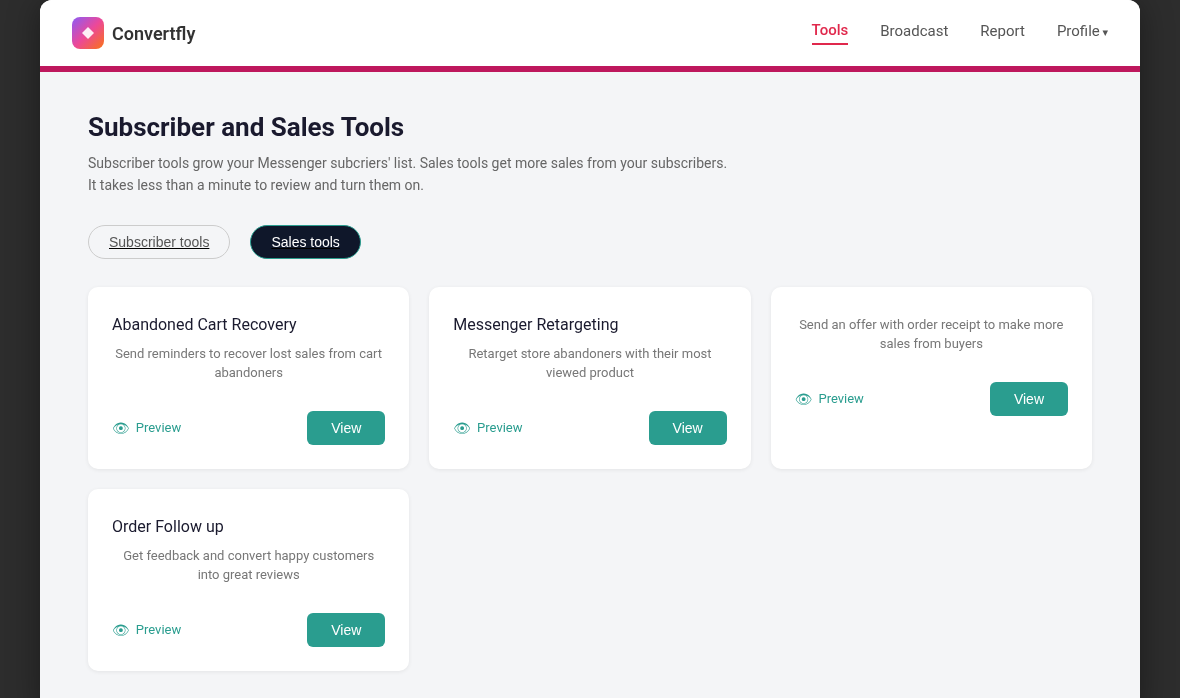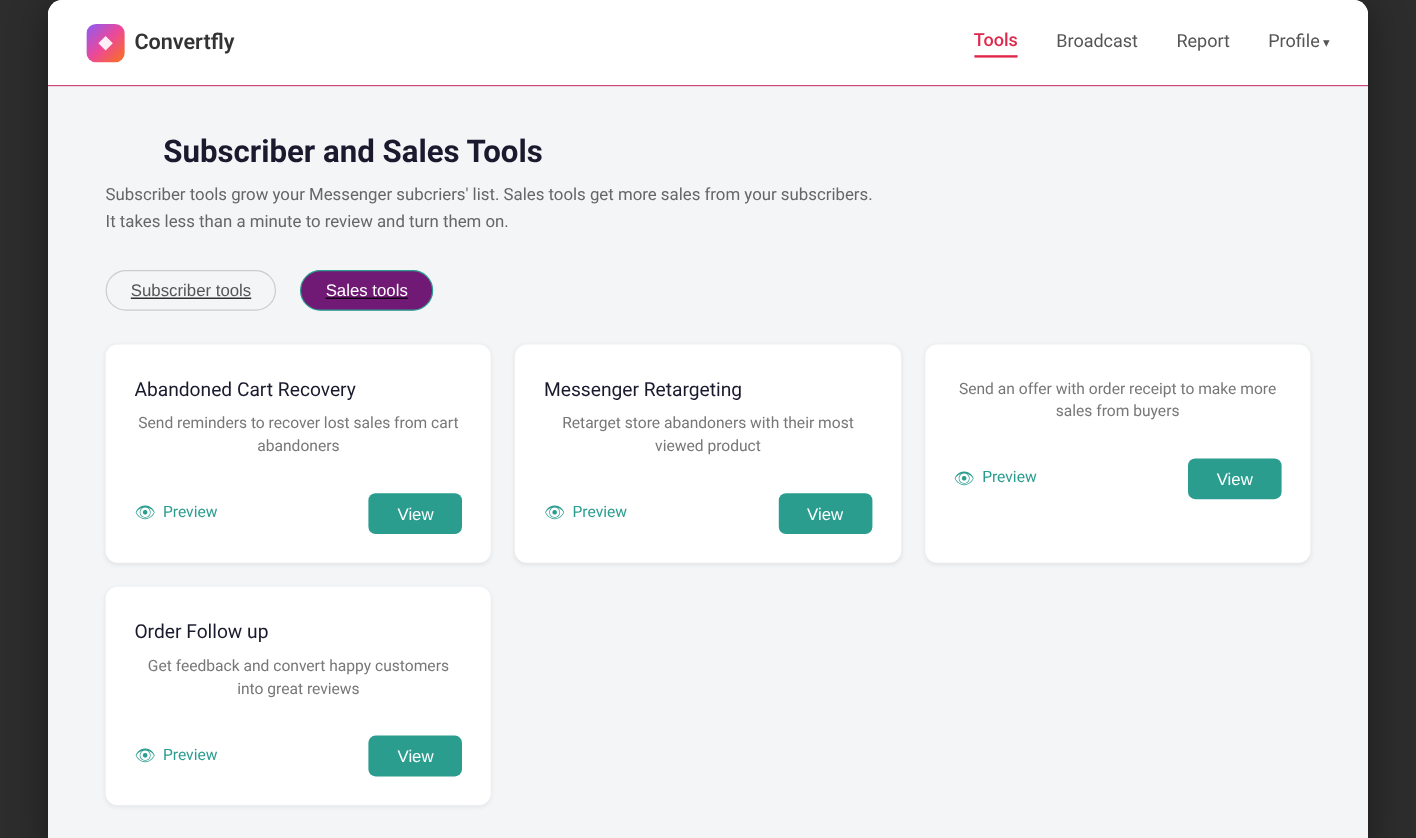--- a/index.html
+++ b/index.html
@@ -18,21 +18,21 @@
       min-height: 650px;
       overflow: hidden;
       box-shadow: 0 4px 32px rgba(0,0,0,0.4);
     }
     
     .nav {
       display: flex;
       align-items: center;
       padding: 0 32px;
       height: 72px;
-      border-bottom: 1px solid #be185d;
+      border-bottom: 6px solid #be185d;
       background: #fff;
       gap: 28px;
     }
     .logo-area {
       display: flex;
       align-items: center;
       gap: 8px;
       flex: 1;
     }
     .logo-icon {
@@ -69,21 +69,20 @@
     .content {
       background: #f4f5f7;
       min-height: calc(650px - 72px);
       padding: 40px 48px;
     }
     .page-title {
       font-size: 26px;
       font-weight: 700;
       color: #1a1a2e;
       margin-bottom: 10px;
-      margin-left: 48px;
     }
     .page-subtitle {
       font-size: 14px;
       color: #666;
       line-height: 1.6;
       margin-bottom: 28px;
     }
     
     .tabs {
       display: flex;
@@ -94,21 +93,21 @@
     .tab {
       padding: 8px 20px;
       border-radius: 20px;
       font-size: 14px;
       cursor: pointer;
       border: 1px solid #ccc;
       background: transparent;
       color: #555;
     }
     .tab.active {
-      background: #701a75;
+      background: #0f172a;
       color: #fff;
       border-color: #2a9d8f;
     }
     
     .cards-grid {
       display: grid;
       grid-template-columns: repeat(3, 1fr);
       gap: 20px;
     }
     .card {

